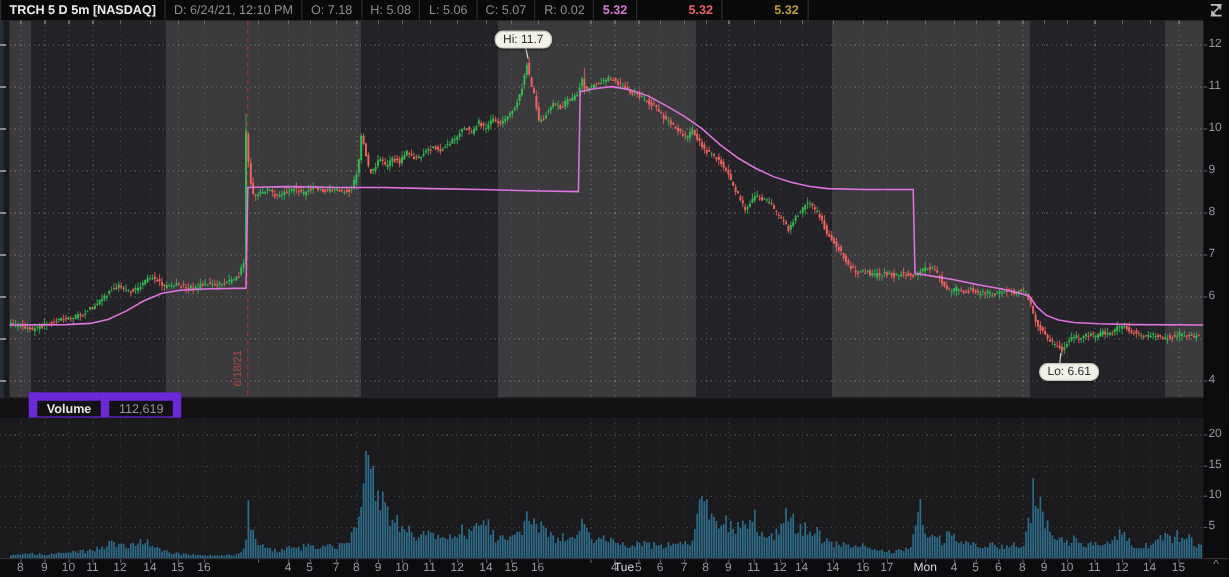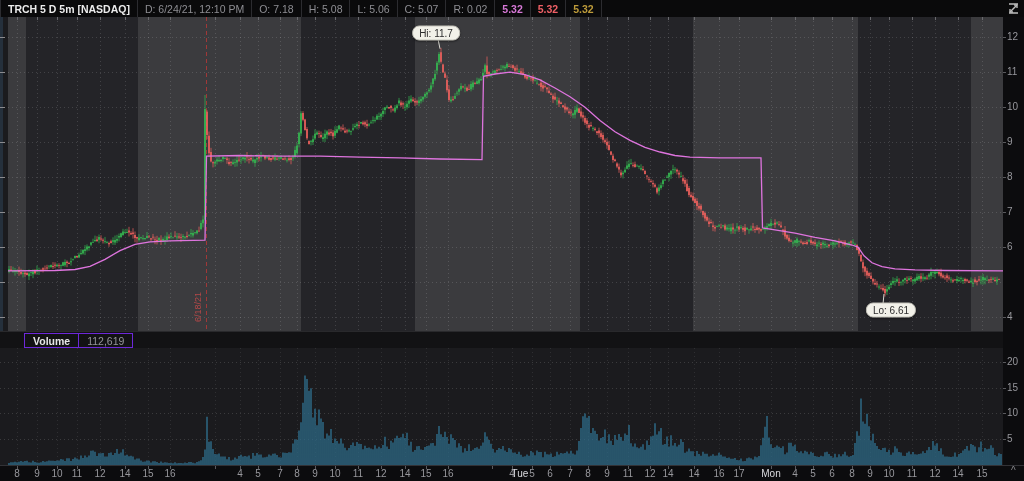--- a/index.html
+++ b/index.html
@@ -10,21 +10,21 @@
           border-bottom:1px solid #000;display:flex;align-items:stretch;font-size:10.5px;}
   .hseg{display:flex;align-items:center;padding:5px 7px;border-right:1px solid #2c2c30;white-space:nowrap;}
   .hsym{color:#ececec;font-weight:bold;border-left:1px solid #2c2c30;}
   .hfield{color:#8e8e93;}
   .hstudy{font-weight:bold;}
   #max-icon{position:absolute;right:3px;top:1px;width:15px;height:15px;cursor:pointer;}
   
   #main-pane{position:absolute;left:0;top:17px;width:1003px;height:314px;background:#3b3b3e;}
   #vol-header{position:absolute;left:0;top:331px;width:1024px;height:17px;background:#121214;
               border-top:1px solid #29292c;border-bottom:1px solid #29292c;display:flex;align-items:center;font-size:10.5px;}
-  .vbox{display:flex;align-items:center;height:13px;padding:0 8px;border:1px solid #6d28d9;text-align:center;}
+  .vbox{display:flex;align-items:center;height:13px;padding:0 8px;border:7px solid #6d28d9;text-align:center;}
   #vol-title{margin-left:24px;color:#e6e6e6;font-weight:bold;border-right:none;}
   #vol-value{color:#95959a;}
   #vol-pane{position:absolute;left:0;top:348px;width:1003px;height:117px;background:#1b1b1e;}
   #time-axis{position:absolute;left:0;top:465px;width:1024px;height:16px;background:#0c0c0e;border-top:1px solid #323236;}
   #right-axis{position:absolute;left:1003px;top:17px;width:21px;height:448px;background:#0c0c0e;}
   .axlab{position:absolute;color:#97979c;font-size:10px;line-height:10px;}
   .tlab{position:absolute;top:3px;transform:translateX(-50%);color:#97979c;font-size:10px;line-height:10px;}
   .tlab.day{color:#dadade;}
   .tick{position:absolute;background:#5a5a5e;}
   
@@ -42,21 +42,21 @@
   <div id="header">
     <div class="hseg hsym">TRCH 5 D 5m [NASDAQ]</div>
     <div id="hfields" style="display:flex;">
         <div class="hseg hfield">D: 6/24/21, 12:10 PM</div>
         <div class="hseg hfield">O: 7.18</div>
         <div class="hseg hfield">H: 5.08</div>
         <div class="hseg hfield">L: 5.06</div>
         <div class="hseg hfield">C: 5.07</div>
         <div class="hseg hfield">R: 0.02</div>
       </div>
-    <div id="hvalues" style="display:flex;">
+    <div id="hvalues" style="display:flex;gap:36px;">
         <div class="hseg" style="color: rgb(214, 120, 214); font-weight: bold;">5.32</div>
         <div class="hseg" style="color: rgb(239, 96, 102); font-weight: bold;">5.32</div>
         <div class="hseg" style="color: rgb(189, 155, 58); font-weight: bold;">5.32</div>
       </div>
     <div id="max-icon">
       <svg width="15" height="15" viewBox="0 0 15 15">
         <g stroke="#bdbdbd" stroke-width="1.4" fill="none">
           <path d="M3,3 H12 M3,12 H12"></path>
           <path d="M4,11 L11,4"></path>
           <path d="M8,4 h3 v3 M7,11 h-3 v-3"></path>

